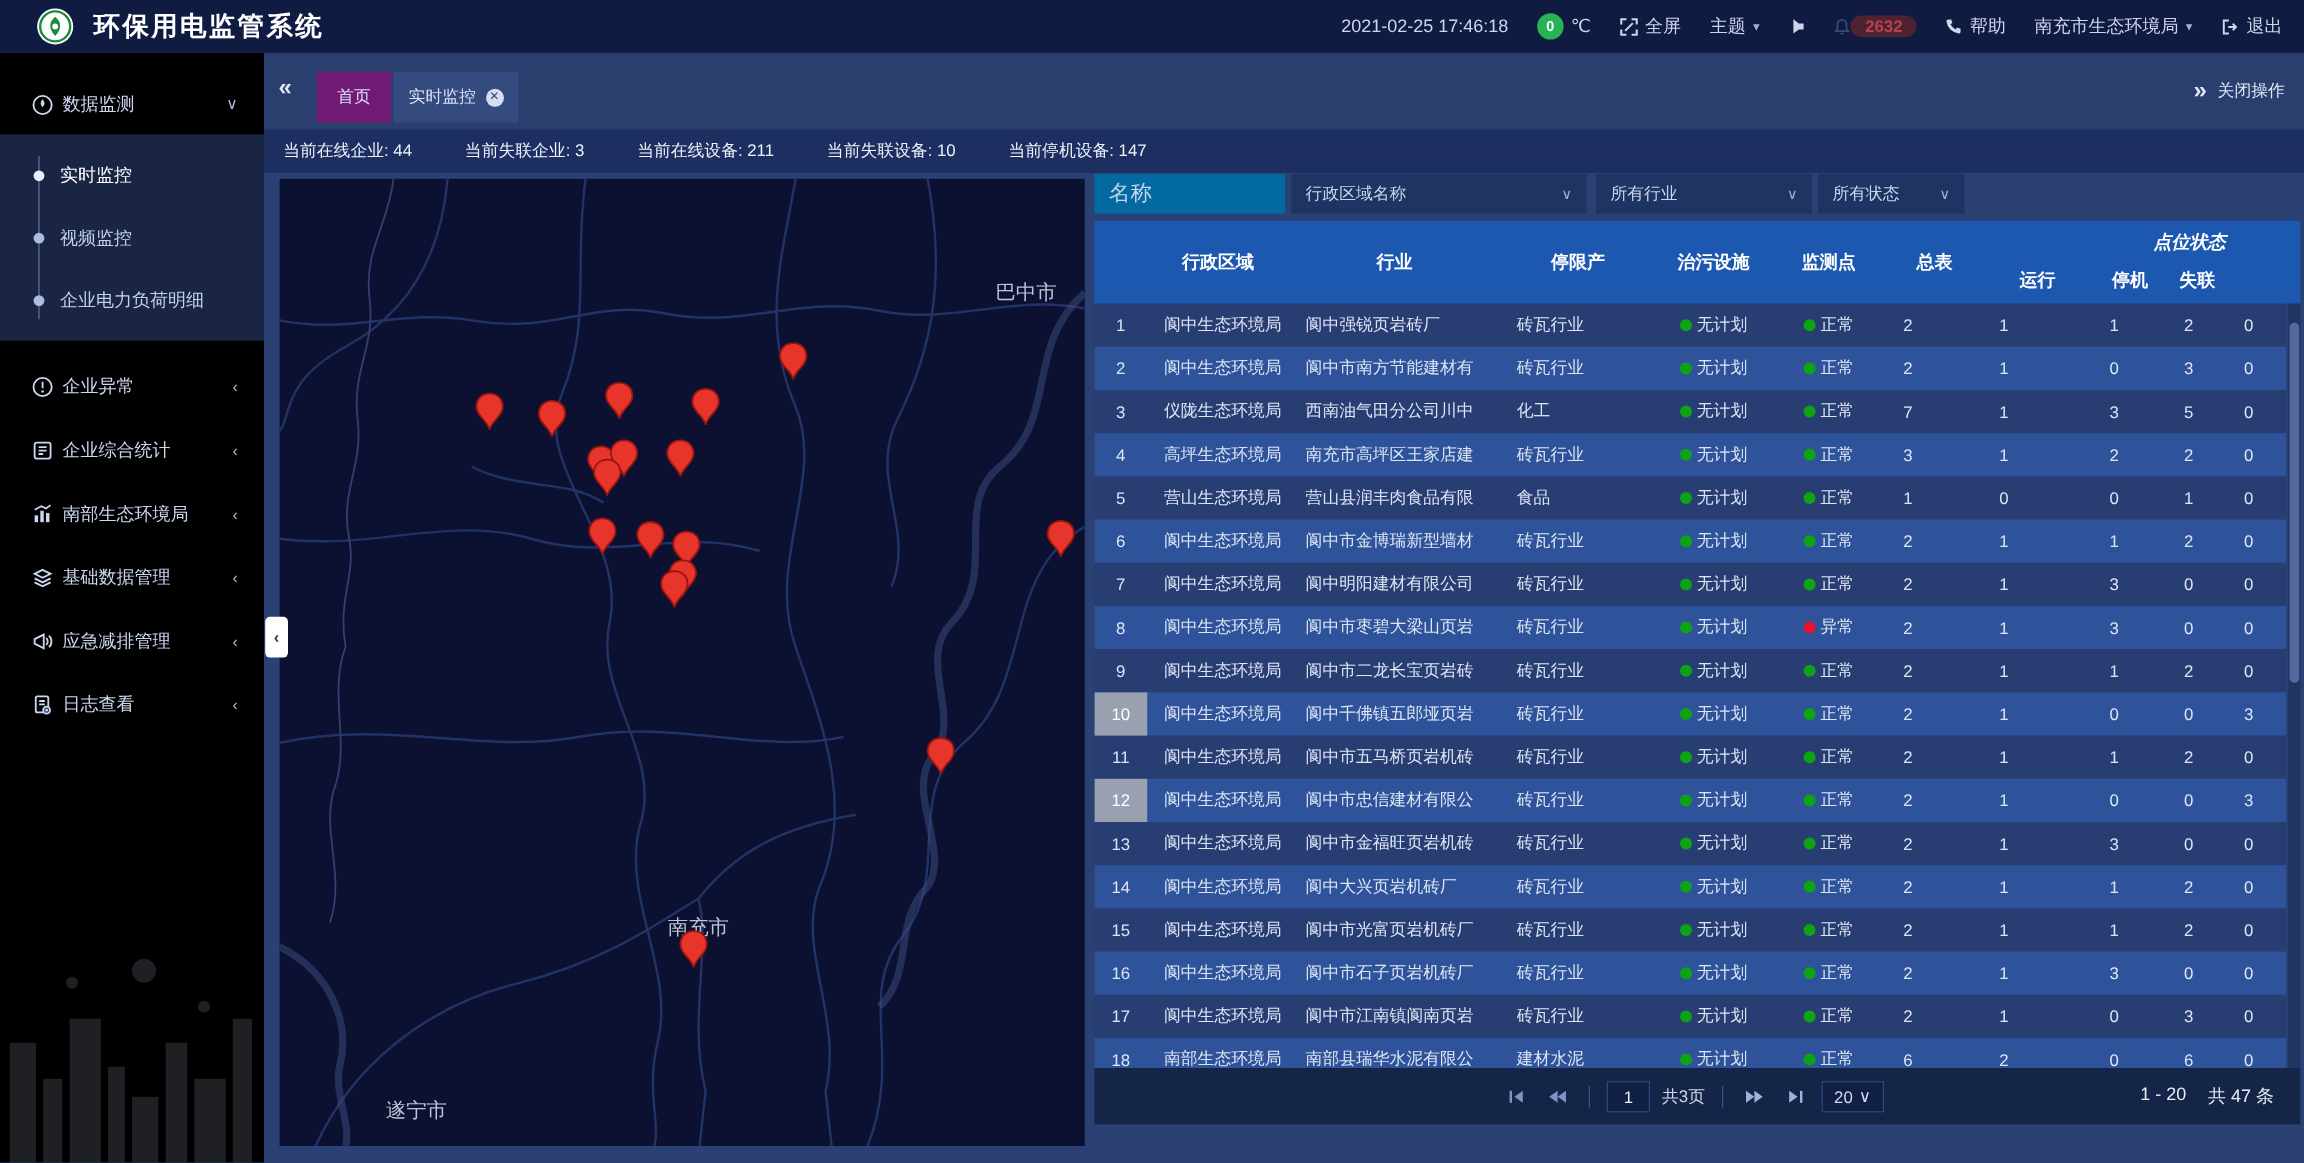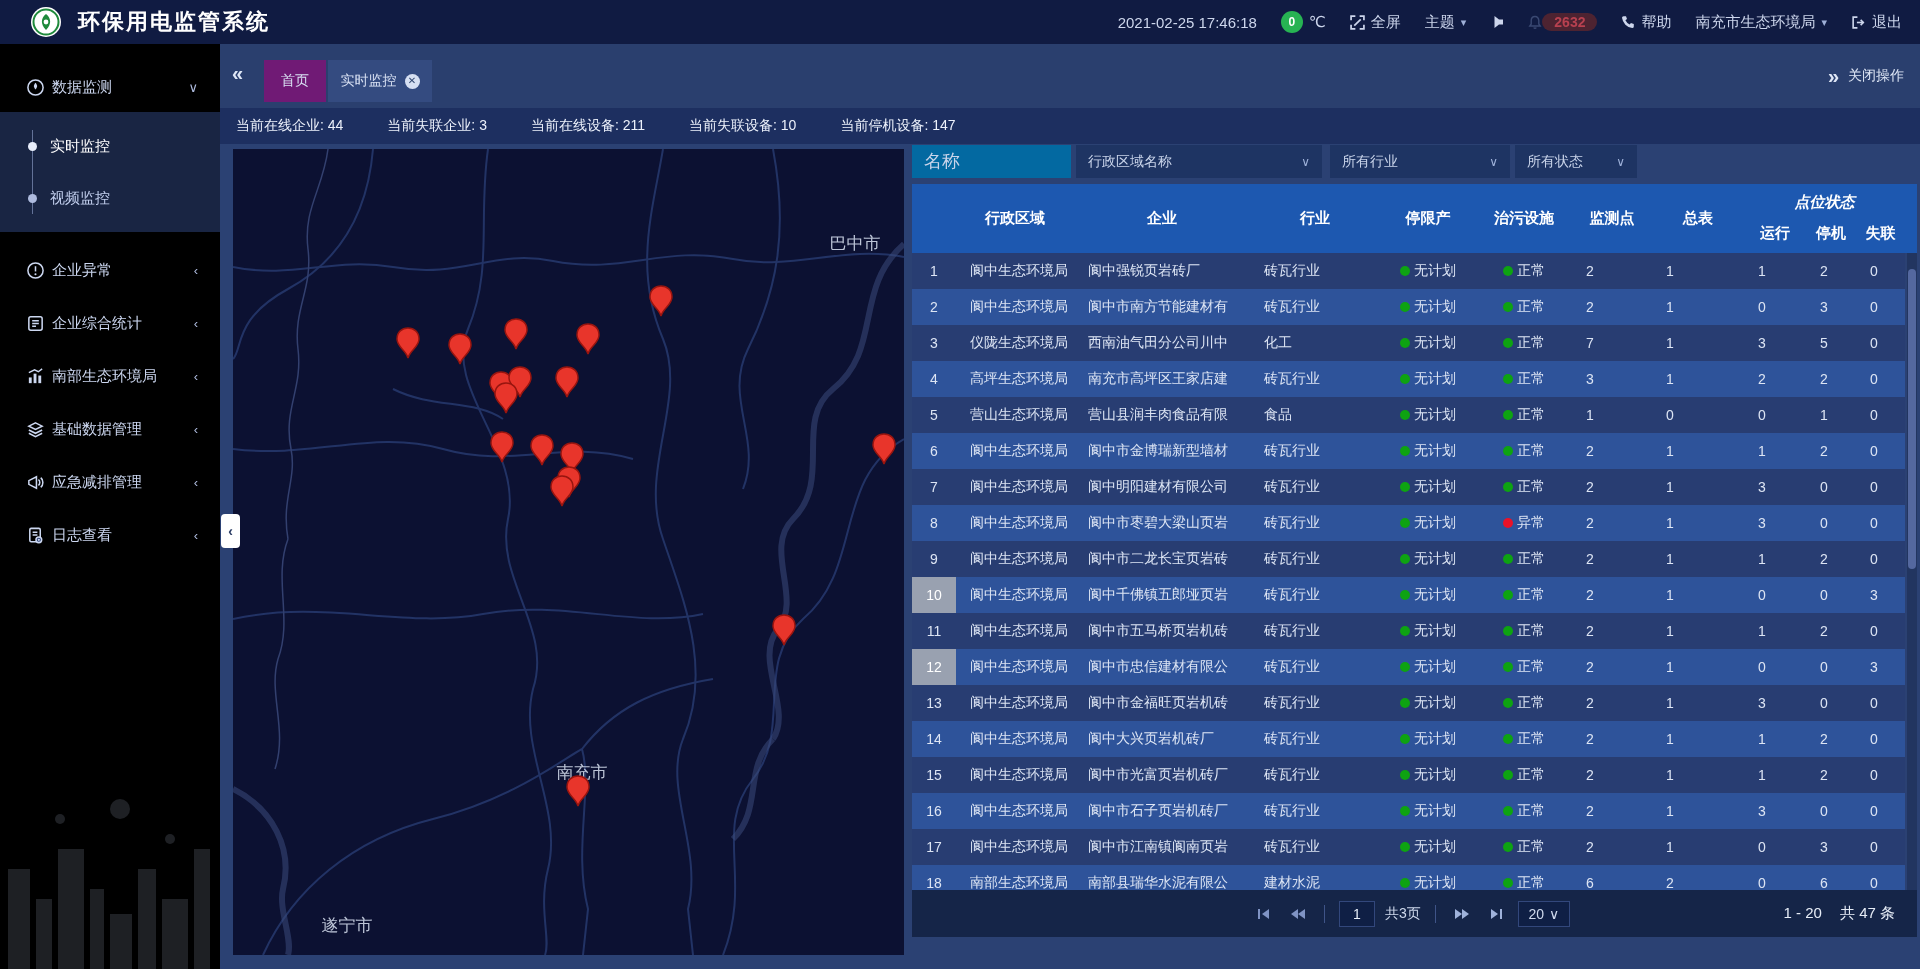--- a/index.html
+++ b/index.html
@@ -199,20 +199,23 @@
           <span class="mi-label">数据监测</span>
           <span class="mi-chevron">∨</span>
         </div>
         <div class="submenu">
           <div class="smi active">
             <span class="smi-label">实时监控</span>
           </div>
           <div class="smi">
             <span class="smi-label">视频监控</span>
           </div>
+          <div class="smi">
+            <span class="smi-label">企业电力负荷明细</span>
+          </div>
         </div>
         <div class="mi lvl1 first-collapsed">
           <span class="mi-icon">
             <svg width="19" height="19" viewBox="0 0 20 20" fill="none" stroke="#ccd7f0" stroke-width="1.6">
               <circle cx="10" cy="10" r="8"></circle>
               <path d="M10 5.5 V11"></path>
               <circle cx="10" cy="14" r="1.1" fill="#ccd7f0" stroke="none"></circle>
             </svg>
           </span>
           <span class="mi-label">企业异常</span>
@@ -367,21 +370,20 @@
       <div class="f-box f-status">
         <span>所有状态</span>
           <span class="f-caret">∨</span>
       </div>
     </div>
 
     <div class="thead">
       <div class="thead-grid" id="thead-grid">
           <div class="th"></div>
           <div class="th">行政区域</div>
-          <div class="th">企业</div>
           <div class="th">行业</div>
           <div class="th">停限产</div>
           <div class="th">治污设施</div>
           <div class="th">监测点</div>
           <div class="th">总表</div>
           <div class="th sub">运行</div>
           <div class="th sub">停机</div>
           <div class="th sub">失联</div>
         </div>
       <div class="th-group">点位状态</div>

